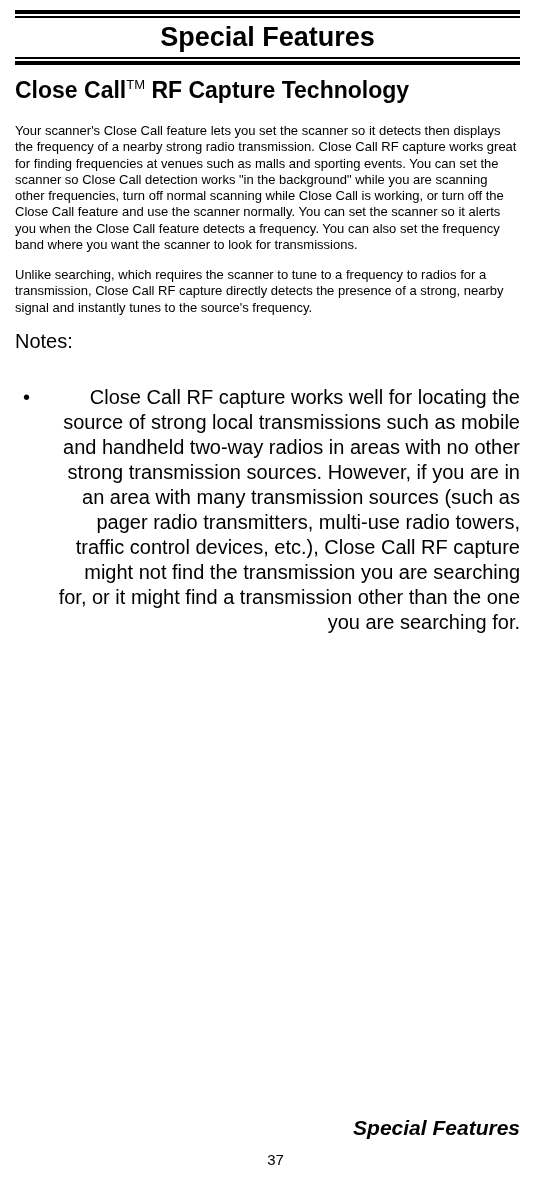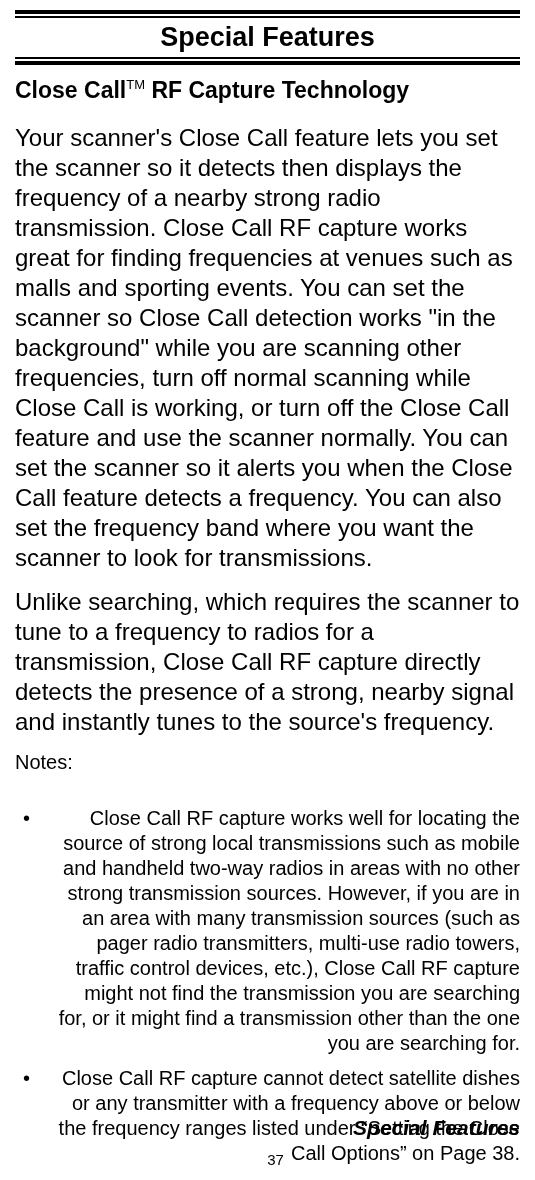--- a/index.html
+++ b/index.html
@@ -39,21 +39,21 @@
       font-size: 23px;
       font-weight: bold;
       margin-bottom: 19px;
     }
     .tm {
       font-size: 13px;
       vertical-align: super;
       font-weight: normal;
     }
     .body-text {
-      font-size: 24px;
+      font-size: 13px;
       line-height: 1.25;
       margin-bottom: 14px;
     }
     .notes-label {
       font-size: 20px;
       margin-bottom: 32px;
     }
     .bullet-list {
       list-style: none;
     }
@@ -102,17 +102,16 @@
 </h2>
 
 <p class="body-text">Your scanner's Close Call feature lets you set the scanner so it detects then displays the frequency of a nearby strong radio transmission. Close Call RF capture works great for finding frequencies at venues such as malls and sporting events. You can set the scanner so Close Call detection works "in the background" while you are scanning other frequencies, turn off normal scanning while Close Call is working, or turn off the Close Call feature and use the scanner normally. You can set the scanner so it alerts you when the Close Call feature detects a frequency. You can also set the frequency band where you want the scanner to look for transmissions.</p>
 
 <p class="body-text">Unlike searching, which requires the scanner to tune to a frequency to radios for a transmission, Close Call RF capture directly detects the presence of a strong, nearby signal and instantly tunes to the source's frequency.</p>
 
 <p class="notes-label">Notes:</p>
 
 <ul class="bullet-list">
   <li class="bullet-item">Close Call RF capture works well for locating the source of strong local transmissions such as mobile and handheld two-way radios in areas with no other strong transmission sources. However, if you are in an area with many transmission sources (such as pager radio transmitters, multi-use radio towers, traffic control devices, etc.), Close Call RF capture might not find the transmission you are searching for, or it might find a transmission other than the one you are searching for.</li>
-  <li class="bullet-item">Close Call RF capture cannot detect satellite dishes or any transmitter with a frequency above or below the frequency ranges listed under “Setting the Close Call Options” on Page 38.</li>
 </ul>
 
 <div class="footer-title">Special Features</div>
 <div class="page-number">37</div>
 
 </body></html>

